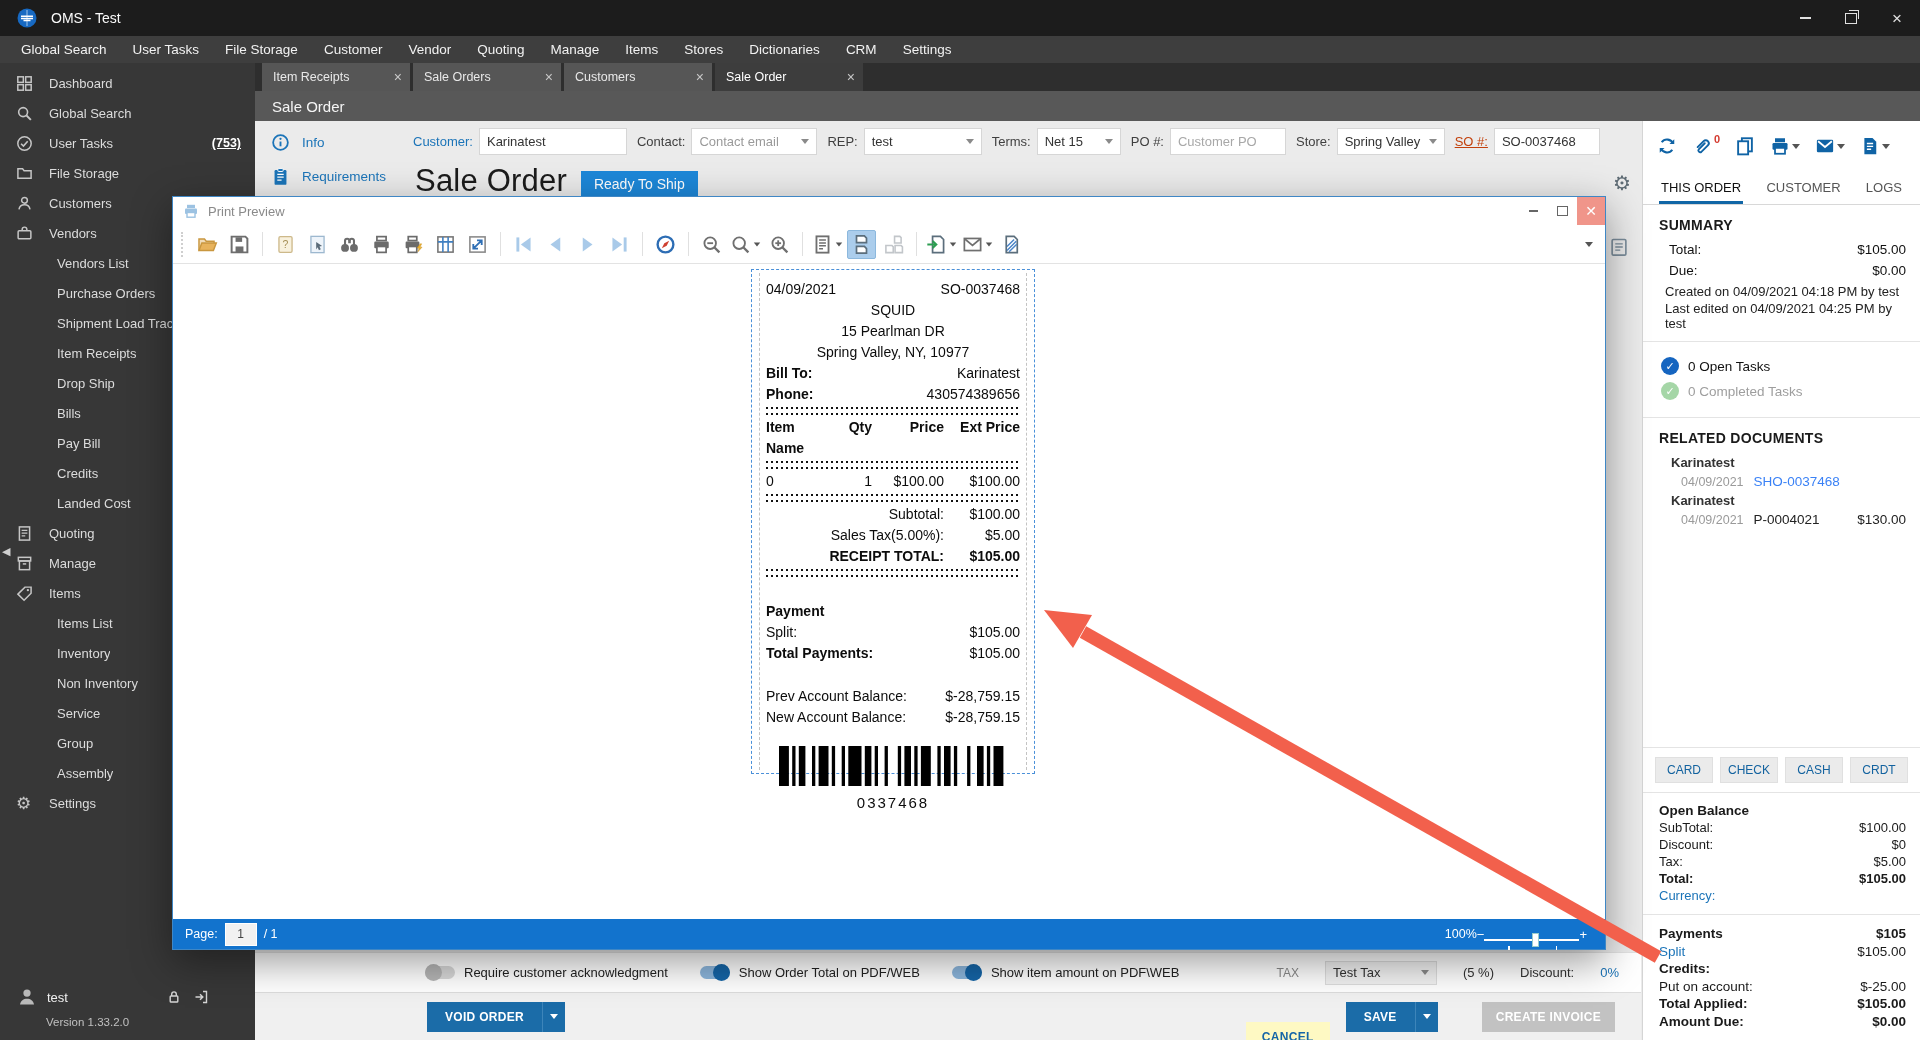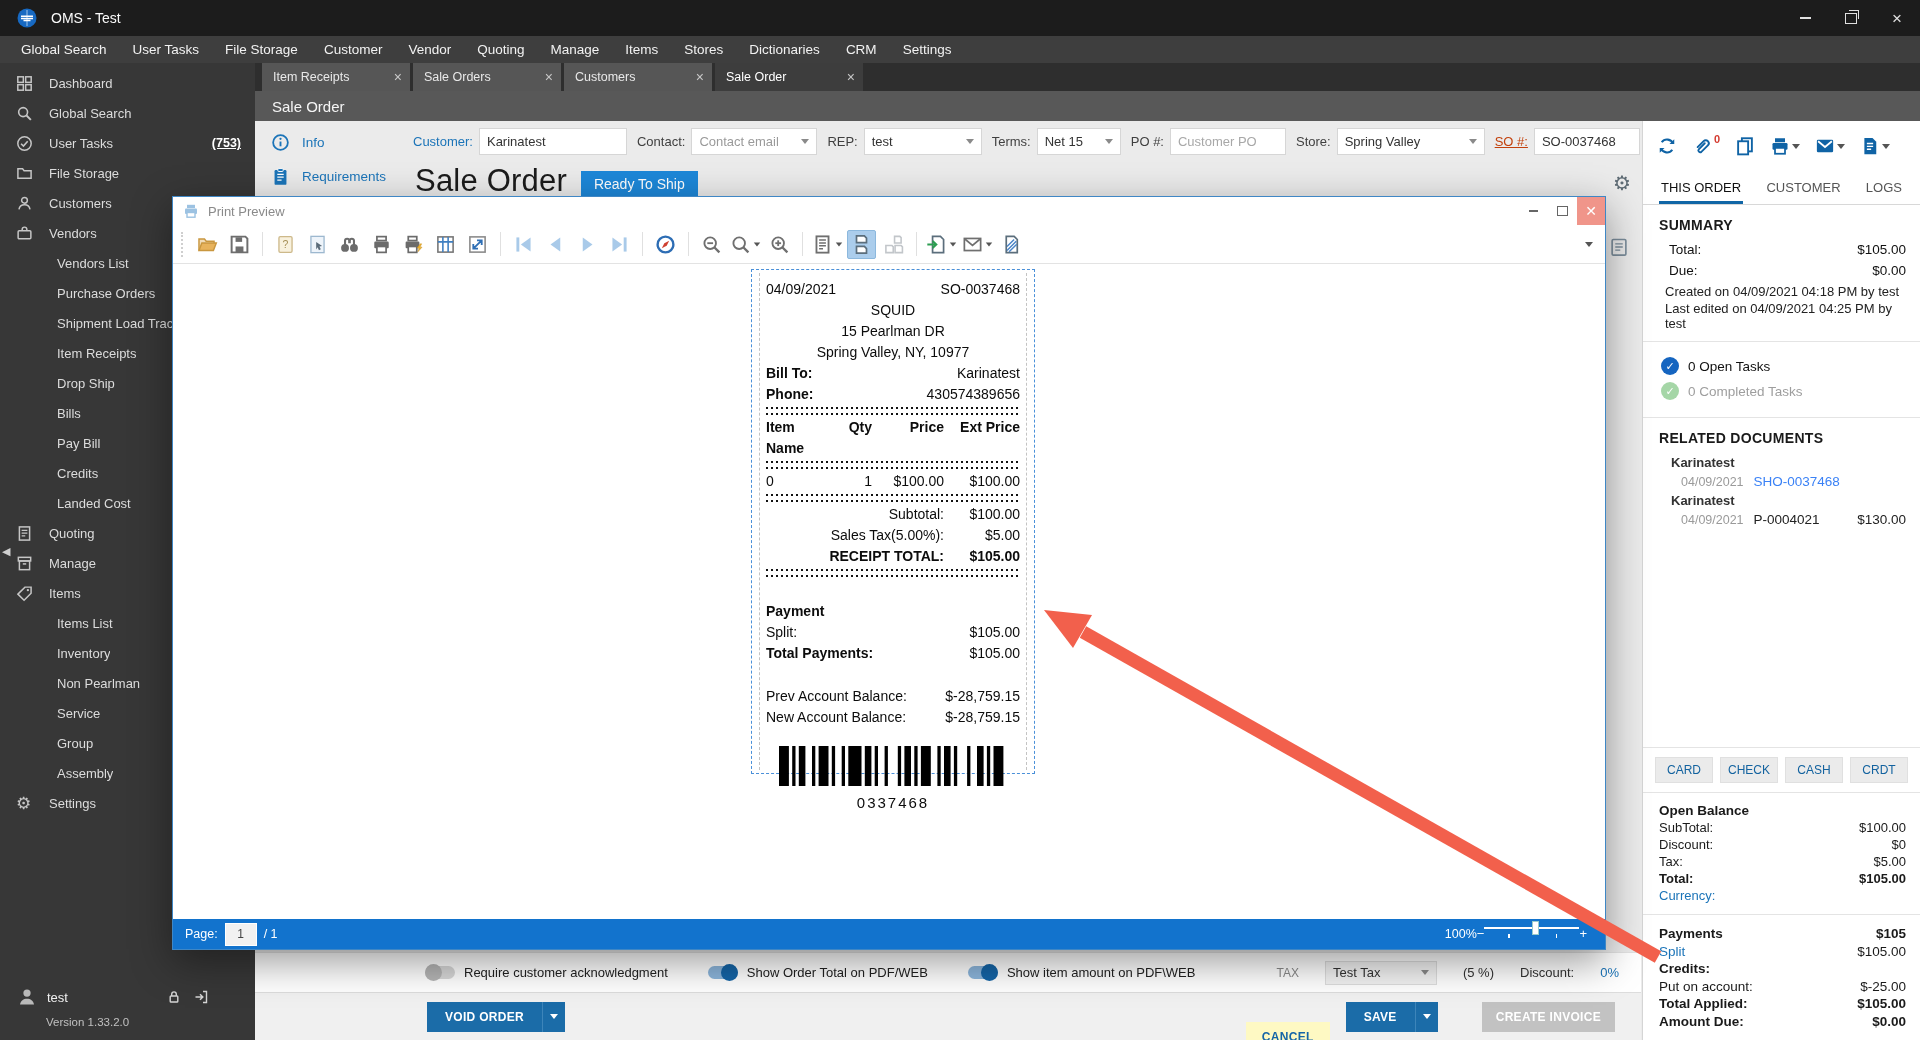--- a/index.html
+++ b/index.html
@@ -79,21 +79,21 @@
   .big-title-row{position:absolute;top:42px;left:160px;display:flex;align-items:center;gap:14px;}
   .big-title{margin:0;font-size:31px;font-weight:400;color:#1b1b1b;letter-spacing:.2px;}
   .status-badge{background:#1d87d8;color:#fff;font-size:14px;padding:5px 13px;margin-top:6px;}
   .gear-abs{position:absolute;top:50px;right:10px;font-size:20px;color:#5f6c75;}
   .clip-abs{position:absolute;top:116px;right:12px;width:20px;height:20px;color:#7b8d9b;}
   .clip-abs svg{width:100%;height:100%;}
   
   .toggles-row{position:absolute;bottom:48px;left:0;right:0;height:40px;background:#fff;
                border-top:1px solid #e2e2e2;display:flex;align-items:center;
                padding:0 22px 0 170px;box-sizing:border-box;}
-  .tgl-wrap{display:flex;align-items:center;gap:40px;}
+  .tgl-wrap{display:flex;align-items:center;gap:32px;}
   .tgl-group{display:flex;align-items:center;gap:9px;}
   .tgl{width:30px;height:13px;border-radius:7px;background:#d8d8d8;position:relative;display:inline-block;}
   .tgl .knob{position:absolute;left:0;top:-2px;width:17px;height:17px;border-radius:50%;background:#b5b5b5;}
   .tgl.on{background:#8cb6dc;}
   .tgl.on .knob{left:auto;right:0;background:#1565a7;}
   .tgl-label{font-size:13px;color:#222;}
   .tax-group{margin-left:auto;display:flex;align-items:center;gap:26px;}
   .tax-label{font-size:12px;color:#8a8a8a;}
   .tax-sel{width:112px;height:24px;background:#f2f2f2;border:1px solid #ddd;}
   .tax-rate,.disc-label{font-size:13px;color:#333;}
@@ -191,21 +191,21 @@
   .c-qty{width:42px;text-align:right;}
   .c-price{width:72px;text-align:right;}
   .c-ext{width:76px;text-align:right;}
   .r-barcode{margin-top:18px;text-align:center;flex:0 0 auto;}
   .r-bartext{font-size:15px;letter-spacing:2px;}
   
   .pp-status{height:30px;background:#1273cd;color:#fff;display:flex;align-items:center;
              padding:0 12px;font-size:12.5px;flex:0 0 auto;gap:7px;}
   .pp-pageinput{width:26px;height:19px;border:1px solid #fff;background:#f1f1f1;color:#444;
                 text-align:center;font-size:12px;font-family:"Liberation Sans",sans-serif;}
-  .pp-zoomarea{margin-left:auto;display:flex;align-items:flex-start;margin-right:6px;}
+  .pp-zoomarea{margin-left:auto;display:flex;align-items:flex-end;margin-right:6px;}
   .zminus,.zplus{font-size:13px;color:#fff;line-height:1;}
   .ztrack{width:95px;height:2px;background:#fff;position:relative;}
   .zhandle{position:absolute;left:50%;top:-6px;width:7px;height:14px;background:#fff;border:1px solid #9cc;box-sizing:border-box;}
   .ztick{position:absolute;top:7px;width:1.5px;height:4px;background:#fff;}
   .ztick.t1{left:25%;} .ztick.t2{left:75%;}
   
   .annot{position:absolute;left:0;top:0;width:1920px;height:1040px;z-index:60;pointer-events:none;}
 </style>
 </head>
 <body>
@@ -362,21 +362,21 @@
         </span>
         <span class="side-label">Items</span>
       </div>
       <div class="side-item indent">
         <span class="side-label">Items List</span>
       </div>
       <div class="side-item indent">
         <span class="side-label">Inventory</span>
       </div>
       <div class="side-item indent">
-        <span class="side-label">Non Pearlman</span>
+        <span class="side-label">Non Inventory</span>
       </div>
       <div class="side-item indent">
         <span class="side-label">Service</span>
       </div>
       <div class="side-item indent">
         <span class="side-label">Group</span>
       </div>
       <div class="side-item indent">
         <span class="side-label">Assembly</span>
       </div>
@@ -473,21 +473,21 @@
           <span>Net 15</span>
           <span class="car"></span>
         </div>
     </div>
     <div class="field">
       <span class="flabel">PO #:</span>
       <input class="fin" style="width: 116px;" placeholder="Customer PO">
     </div>
     <div class="field">
       <span class="flabel">Store:</span>
-      <div class="fsel" style="width:148px">
+      <div class="fsel" style="width:108px">
           <span>Spring Valley</span>
           <span class="car"></span>
         </div>
     </div>
     <div class="field">
       <span class="flabel gray">SO #:</span>
       <input class="fin" style="width: 106px;" value="SO-0037468">
     </div>
   </div>
 

